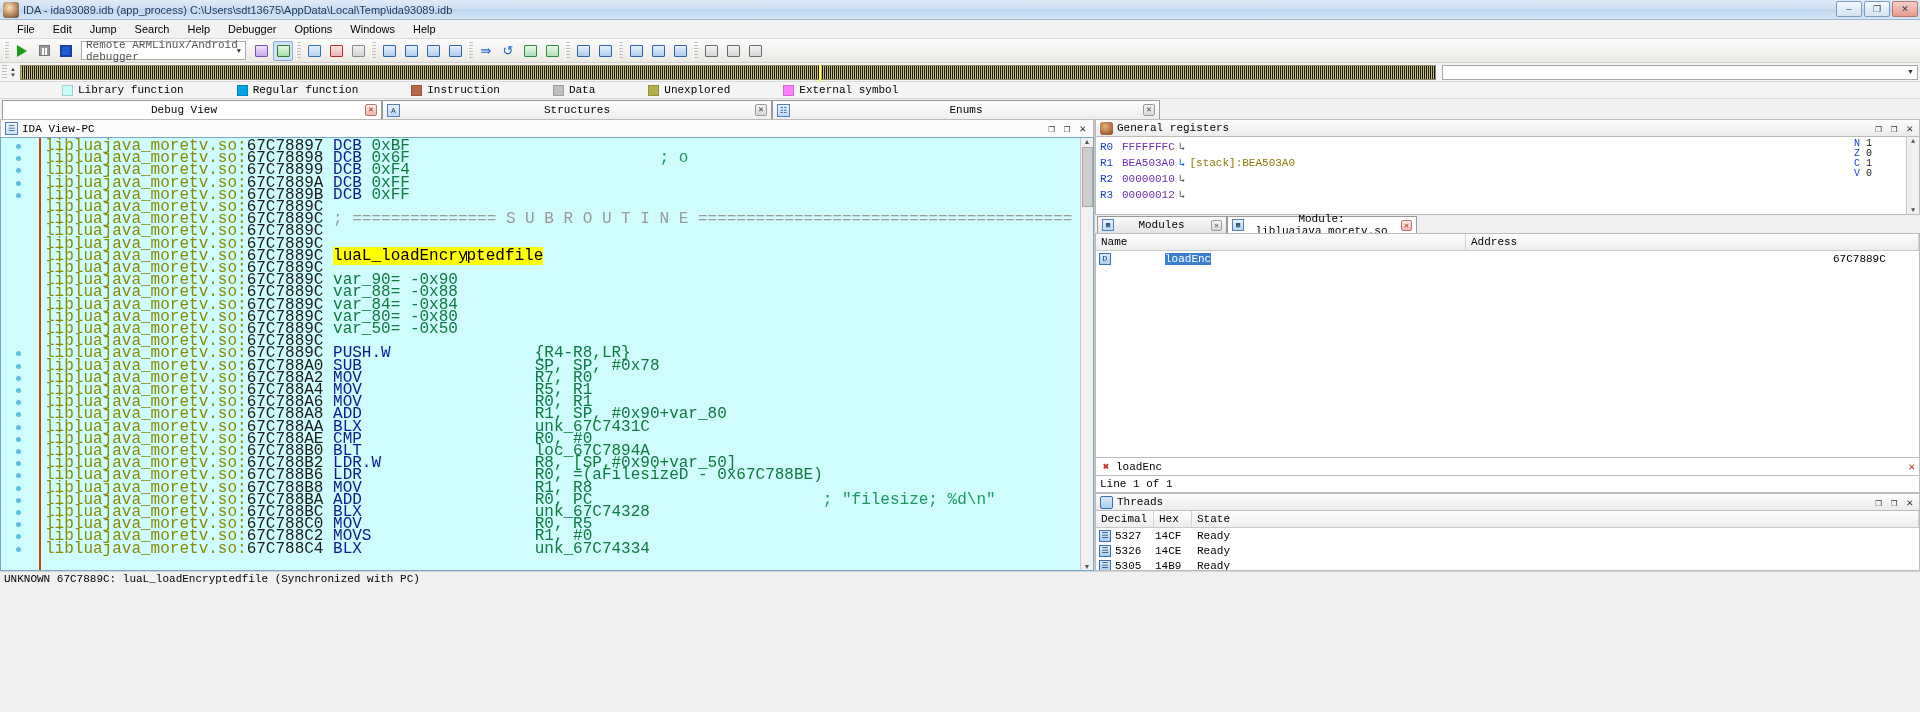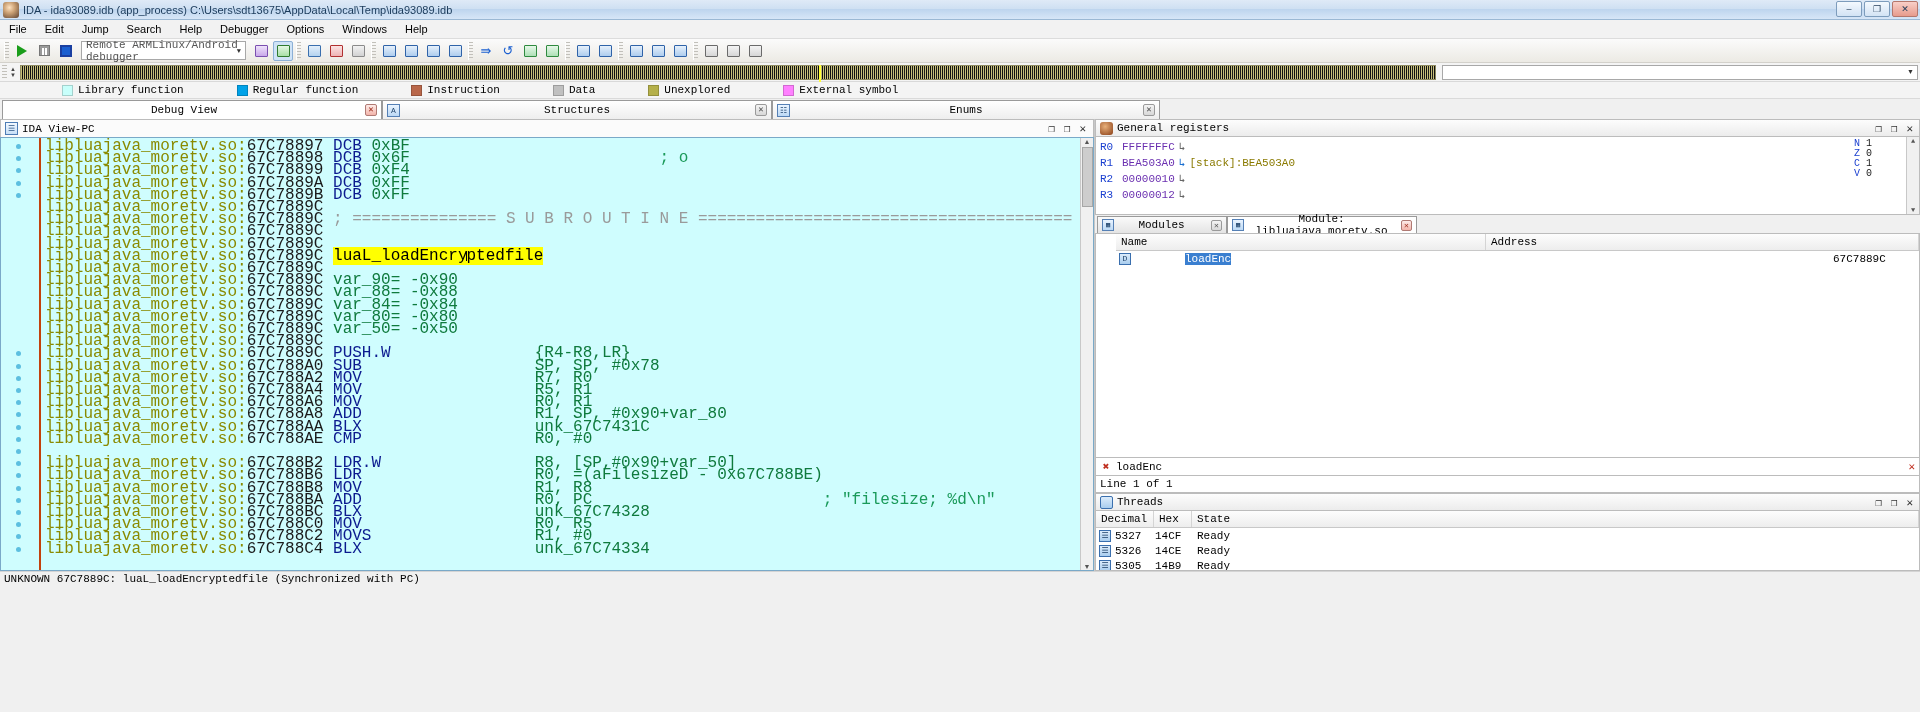--- a/index.html
+++ b/index.html
@@ -37,21 +37,21 @@
     color: #27405c; font-size: 9px;
     display: flex; align-items: center; justify-content: center;
   }
   #winbtns .wb.close { background: linear-gradient(to bottom,#f8cfc8,#e79b8c); border-color:#b4776c; }
 
   
   #menubar {
     height: 19px;
     background: #f2f2f2;
     border-bottom: 1px solid #dcdcdc;
-    display: flex; align-items: center; padding-left: 0;
+    display: flex; align-items: center; padding-left: 8px;
   }
   #menubar .menu-item {
     padding: 2px 9px; font-size: 11px; color: #000;
   }
 
   
   #toolbar {
     height: 24px;
     background: linear-gradient(to bottom,#fbfbfb,#eceae4);
     border-bottom: 1px solid #d3d1cb;
@@ -218,21 +218,21 @@
   .stab.active { background:#fff; }
   .stab .sicon { width:12px;height:12px;margin-right:3px;border:1px solid #5580b5;
     background:linear-gradient(to bottom,#eaf4ff,#bcd9f5);font-size:7px;color:#24486f;
     display:flex;align-items:center;justify-content:center;}
   .stab .sclose { width:11px;height:11px;margin-left:5px;border:1px solid #b07a74;
     background:linear-gradient(to bottom,#fdece9,#f3b4aa);color:#a03020;font-size:8px;
     display:flex;align-items:center;justify-content:center;border-radius:2px;}
   .stab .sclose.grey{border-color:#9a9a9a;background:linear-gradient(to bottom,#f4f4f4,#d8d8d8);color:#555;}
 
   #modpanel { flex:1; background:#fff; border:1px solid #bcbcbc; display:flex; flex-direction:column;
-    font-family:"Liberation Mono", monospace; font-size:11px; min-height:0;padding-left:20px;}
+    font-family:"Liberation Mono", monospace; font-size:11px; min-height:0;}
   .gridhead { height:17px; display:flex; background:linear-gradient(to bottom,#fdfdfd,#ededed);
     border-bottom:1px solid #c8c8c8;}
   .gridhead .gh { padding:2px 5px; border-right:1px solid #d4d4d4; }
   .gridrow { height:15px; display:flex; align-items:center; }
   .gridrow .gicon { width:12px;height:12px;margin:0 4px 0 3px;flex:none;
     border:1px solid #3a6fae;background:linear-gradient(to bottom,#dcecfb,#a9cdee);
     font-size:8px;color:#1c3f66;display:flex;align-items:center;justify-content:center;}
   .gridrow .sel { background:#3a7fd0; color:#fff; }
 
   #searchbar { height:18px; background:#fff; border:1px solid #bcbcbc; border-top:none;
@@ -477,20 +477,21 @@
           <div class="cline" style="position: absolute; top: 185px; left: 4px;"><span class="c-seg">libluajava_moretv.so:</span><span class="c-addr">67C7889C</span> <span class="c-var">var_50= -0x50</span></div>
           <div class="cline" style="position: absolute; top: 197.2px; left: 4px;"><span class="c-seg">libluajava_moretv.so:</span><span class="c-addr">67C7889C</span></div>
           <div class="cline" style="position: absolute; top: 209.4px; left: 4px;"><span class="c-seg">libluajava_moretv.so:</span><span class="c-addr">67C7889C</span> <span class="c-ins">PUSH.W               </span><span class="c-num">{R4-R8,LR}                    </span></div>
           <div class="cline" style="position: absolute; top: 221.6px; left: 4px;"><span class="c-seg">libluajava_moretv.so:</span><span class="c-addr">67C788A0</span> <span class="c-ins">SUB                  </span><span class="c-num">SP, SP, #0x78                 </span></div>
           <div class="cline" style="position: absolute; top: 233.8px; left: 4px;"><span class="c-seg">libluajava_moretv.so:</span><span class="c-addr">67C788A2</span> <span class="c-ins">MOV                  </span><span class="c-num">R7, R0                        </span></div>
           <div class="cline" style="position: absolute; top: 246px; left: 4px;"><span class="c-seg">libluajava_moretv.so:</span><span class="c-addr">67C788A4</span> <span class="c-ins">MOV                  </span><span class="c-num">R5, R1                        </span></div>
           <div class="cline" style="position: absolute; top: 258.2px; left: 4px;"><span class="c-seg">libluajava_moretv.so:</span><span class="c-addr">67C788A6</span> <span class="c-ins">MOV                  </span><span class="c-num">R0, R1                        </span></div>
           <div class="cline" style="position: absolute; top: 270.4px; left: 4px;"><span class="c-seg">libluajava_moretv.so:</span><span class="c-addr">67C788A8</span> <span class="c-ins">ADD                  </span><span class="c-num">R1, SP, #0x90+var_80          </span></div>
           <div class="cline" style="position: absolute; top: 282.6px; left: 4px;"><span class="c-seg">libluajava_moretv.so:</span><span class="c-addr">67C788AA</span> <span class="c-ins">BLX                  </span><span class="c-num">unk_67C7431C                  </span></div>
           <div class="cline" style="position: absolute; top: 294.8px; left: 4px;"><span class="c-seg">libluajava_moretv.so:</span><span class="c-addr">67C788AE</span> <span class="c-ins">CMP                  </span><span class="c-num">R0, #0                        </span></div>
+          <div class="cline" style="position: absolute; top: 307px; left: 4px;"><span class="c-seg">libluajava_moretv.so:</span><span class="c-addr">67C788B0</span> <span class="c-ins">BLT                  </span><span class="c-num">loc_67C7894A                  </span></div>
           <div class="cline" style="position: absolute; top: 319.2px; left: 4px;"><span class="c-seg">libluajava_moretv.so:</span><span class="c-addr">67C788B2</span> <span class="c-ins">LDR.W                </span><span class="c-num">R8, [SP,#0x90+var_50]         </span></div>
           <div class="cline" style="position: absolute; top: 331.4px; left: 4px;"><span class="c-seg">libluajava_moretv.so:</span><span class="c-addr">67C788B6</span> <span class="c-ins">LDR                  </span><span class="c-num">R0, =(aFilesizeD - 0x67C788BE)</span></div>
           <div class="cline" style="position: absolute; top: 343.6px; left: 4px;"><span class="c-seg">libluajava_moretv.so:</span><span class="c-addr">67C788B8</span> <span class="c-ins">MOV                  </span><span class="c-num">R1, R8                        </span></div>
           <div class="cline" style="position: absolute; top: 355.8px; left: 4px;"><span class="c-seg">libluajava_moretv.so:</span><span class="c-addr">67C788BA</span> <span class="c-ins">ADD                  </span><span class="c-num">R0, PC                        </span><span class="c-cmt">; "filesize; %d\n"</span></div>
           <div class="cline" style="position: absolute; top: 368px; left: 4px;"><span class="c-seg">libluajava_moretv.so:</span><span class="c-addr">67C788BC</span> <span class="c-ins">BLX                  </span><span class="c-num">unk_67C74328                  </span></div>
           <div class="cline" style="position: absolute; top: 380.2px; left: 4px;"><span class="c-seg">libluajava_moretv.so:</span><span class="c-addr">67C788C0</span> <span class="c-ins">MOV                  </span><span class="c-num">R0, R5                        </span></div>
           <div class="cline" style="position: absolute; top: 392.4px; left: 4px;"><span class="c-seg">libluajava_moretv.so:</span><span class="c-addr">67C788C2</span> <span class="c-ins">MOVS                 </span><span class="c-num">R1, #0                        </span></div>
           <div class="cline" style="position: absolute; top: 404.6px; left: 4px;"><span class="c-seg">libluajava_moretv.so:</span><span class="c-addr">67C788C4</span> <span class="c-ins">BLX                  </span><span class="c-num">unk_67C74334                  </span></div>
         </div>
       <div class="vscroll">

